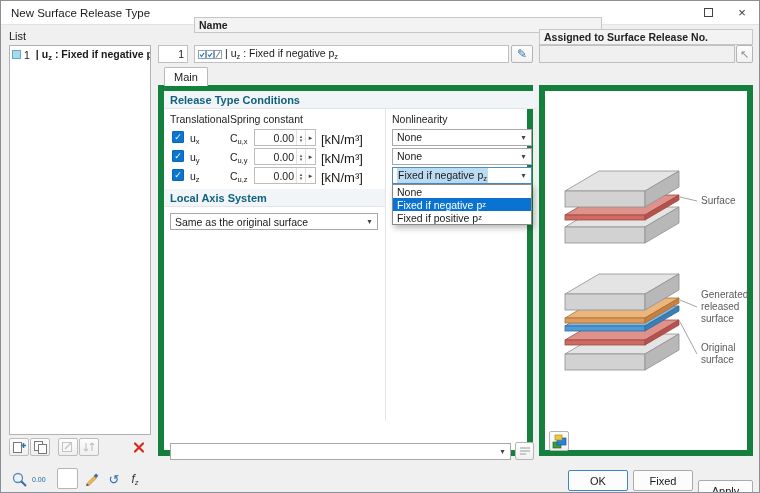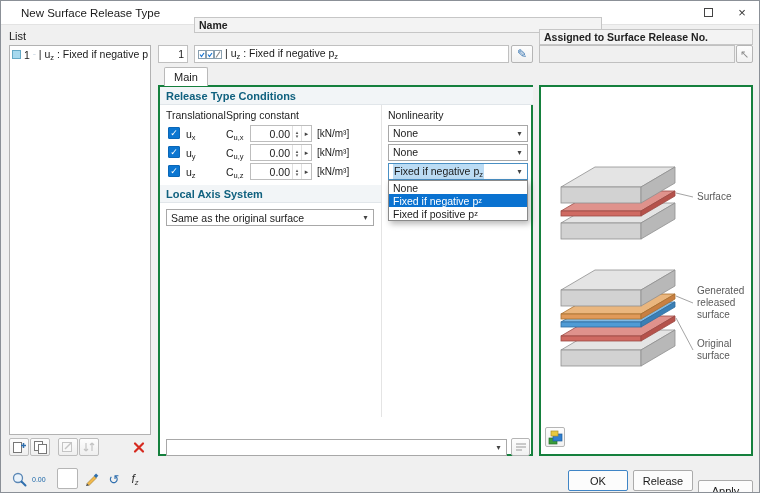--- a/index.html
+++ b/index.html
@@ -3,52 +3,52 @@
 <meta charset="utf-8">
 <style>
   *{box-sizing:border-box;margin:0;padding:0}
   html,body{background:#ddd}
   body{font-family:"Liberation Sans",sans-serif;font-size:11px;color:#1a1a1a}
   .dialog{position:relative;width:760px;height:493px;background:#f0f0f0;border:1px solid #8b9097;overflow:hidden}
   .abs{position:absolute}
   sub{font-size:7.5px;vertical-align:-2px;line-height:1}
   
   .titlebar{position:absolute;left:0;top:0;right:0;height:24px;background:#fff;border-bottom:1px solid #e3e3e3;display:flex;align-items:center}
-  .title{margin-left:20px;font-size:11.5px}
+  .title{margin-left:10px;font-size:11.5px}
   .win-btns{margin-left:auto;display:flex;height:100%}
   .win-btn{width:34px;display:flex;align-items:center;justify-content:center;font-size:13px;color:#333;cursor:default}
   .box-glyph{width:9px;height:9px;border:1px solid #444;display:inline-block}
   
   .listbox{background:#fff;border:1px solid #b2b2b2}
   .list-item{display:flex;align-items:center;height:17px;padding:0 2px;gap:3px;white-space:nowrap;overflow:hidden}
   .sel-marker{flex:0 0 9px;width:9px;height:9px;background:#a6d9ee;border:1px solid #64a9c6}
   .li-no{width:9px;text-align:right;font-size:10.5px}
-  .li-text{font-size:10.5px;font-weight:400}
+  .li-text{font-size:10.5px;font-weight:700}
   .tool-btn{position:absolute;width:20px;height:18px;border:1px solid #bdbdbd;background:linear-gradient(#fdfdfd,#efefef);display:flex;align-items:center;justify-content:center;border-radius:2px}
   .tool-btn.flat{border-color:transparent;background:transparent}
   
   .hdr-cell{position:absolute;background:#f3f3f3;border:1px solid #c6c6c6;font-weight:bold;font-size:10.5px;display:flex;align-items:center;padding:0 4px;color:#222}
   .field{position:absolute;background:#fff;border:1px solid #c0c0c0;display:flex;align-items:center;padding:0 3px;font-size:10.5px;gap:3px;overflow:hidden;white-space:nowrap}
   .field.disabled{background:#f0f0f0}
   .sq-btn{position:absolute;border:1px solid #b5b5b5;background:linear-gradient(#fdfdfd,#f1f1f1);display:flex;align-items:center;justify-content:center;border-radius:2px}
   .pencil{color:#2f6fae;font-size:12px}
   .pick{color:#8b8b8b;font-size:11px}
   
   .tab{position:absolute;background:#fff;border:1px solid #b9b9b9;border-bottom:none;display:flex;align-items:center;justify-content:center;font-size:11px;z-index:3;border-radius:2px 2px 0 0}
-  .content-panel{position:absolute;background:#fff;border:2px solid #15803d}
+  .content-panel{position:absolute;background:#fff;border:6px solid #15803d}
   .sect-hdr{position:absolute;height:18px;background:#f2f5f7;border-bottom:1px solid #e1e6ea;color:#10617f;font-weight:bold;font-size:11px;display:flex;align-items:center;padding-left:6px}
   .col-label{position:absolute;font-size:10.5px;color:#222}
   .vdiv{position:absolute;width:1px;background:#e4e4e4}
   .cb{position:absolute;width:12px;height:12px;background:#0b76d1;border:1px solid #0a67b7;color:#fff;font-size:9px;display:flex;align-items:center;justify-content:center;border-radius:1px}
   .dof{position:absolute;font-size:10.5px}
   .numfield{position:absolute;height:17px;border:1px solid #bdbdbd;background:#fff;display:flex;align-items:stretch}
   .numval{flex:1;text-align:right;padding:2px 2px 0 2px;font-size:10.5px}
   .spin{width:9px;border-left:1px solid #e0e0e0;display:flex;flex-direction:column;align-items:center;justify-content:center;font-size:5px;line-height:4px;color:#555}
   .unit-arrow{width:10px;border-left:1px solid #e0e0e0;display:flex;align-items:center;justify-content:center;font-size:7px;color:#444}
-  .unit{position:absolute;font-size:10px}
+  .unit{position:absolute;font-size:13px}
   .combo{position:absolute;height:17px;border:1px solid #a8a8a8;background:#fff;display:flex;align-items:center;font-size:10.5px}
   .combo-text{flex:1;padding:0 4px;white-space:nowrap;overflow:hidden}
   .combo-arrow{width:15px;align-self:stretch;display:flex;align-items:center;justify-content:center;color:#444;font-size:8px;flex:0 0 15px}
   .combo.focused{border-color:#4a90c4}
   .combo.focused .hl{background:#bcdcf4;display:inline-block;padding:1px 1px}
   .dd{position:absolute;background:#fff;border:1px solid #8a8a8a;box-shadow:2px 3px 6px rgba(0,0,0,.28);z-index:20}
   .dd-item{height:13px;display:flex;align-items:center;padding:0 4px;font-size:10.5px;white-space:nowrap}
   .dd-item.selected{background:#0a72d0;color:#fff}
   
   .pv-label{position:absolute;font-size:10px;color:#5a5a5a;line-height:12px}
@@ -327,16 +327,16 @@
     </svg>
   </div>
   <div class="status-btn" style="left:103px;top:468px">
     <span style="color:#2f6fae;font-size:13px">↺</span>
   </div>
   <div class="status-btn" style="left:124px;top:468px">
     <span class="func"><span>f</span><sub>z</sub></span>
   </div>
 
   <div class="btn default" style="left:567px;top:469px;width:60px">OK</div>
-  <div class="btn" style="left:632px;top:469px;width:60px">Release</div>
+  <div class="btn" style="left:632px;top:469px;width:60px">Fixed</div>
   <div class="btn" style="left:697px;top:479px;width:55px">Apply</div>
 
 </div>
 
 </body></html>

